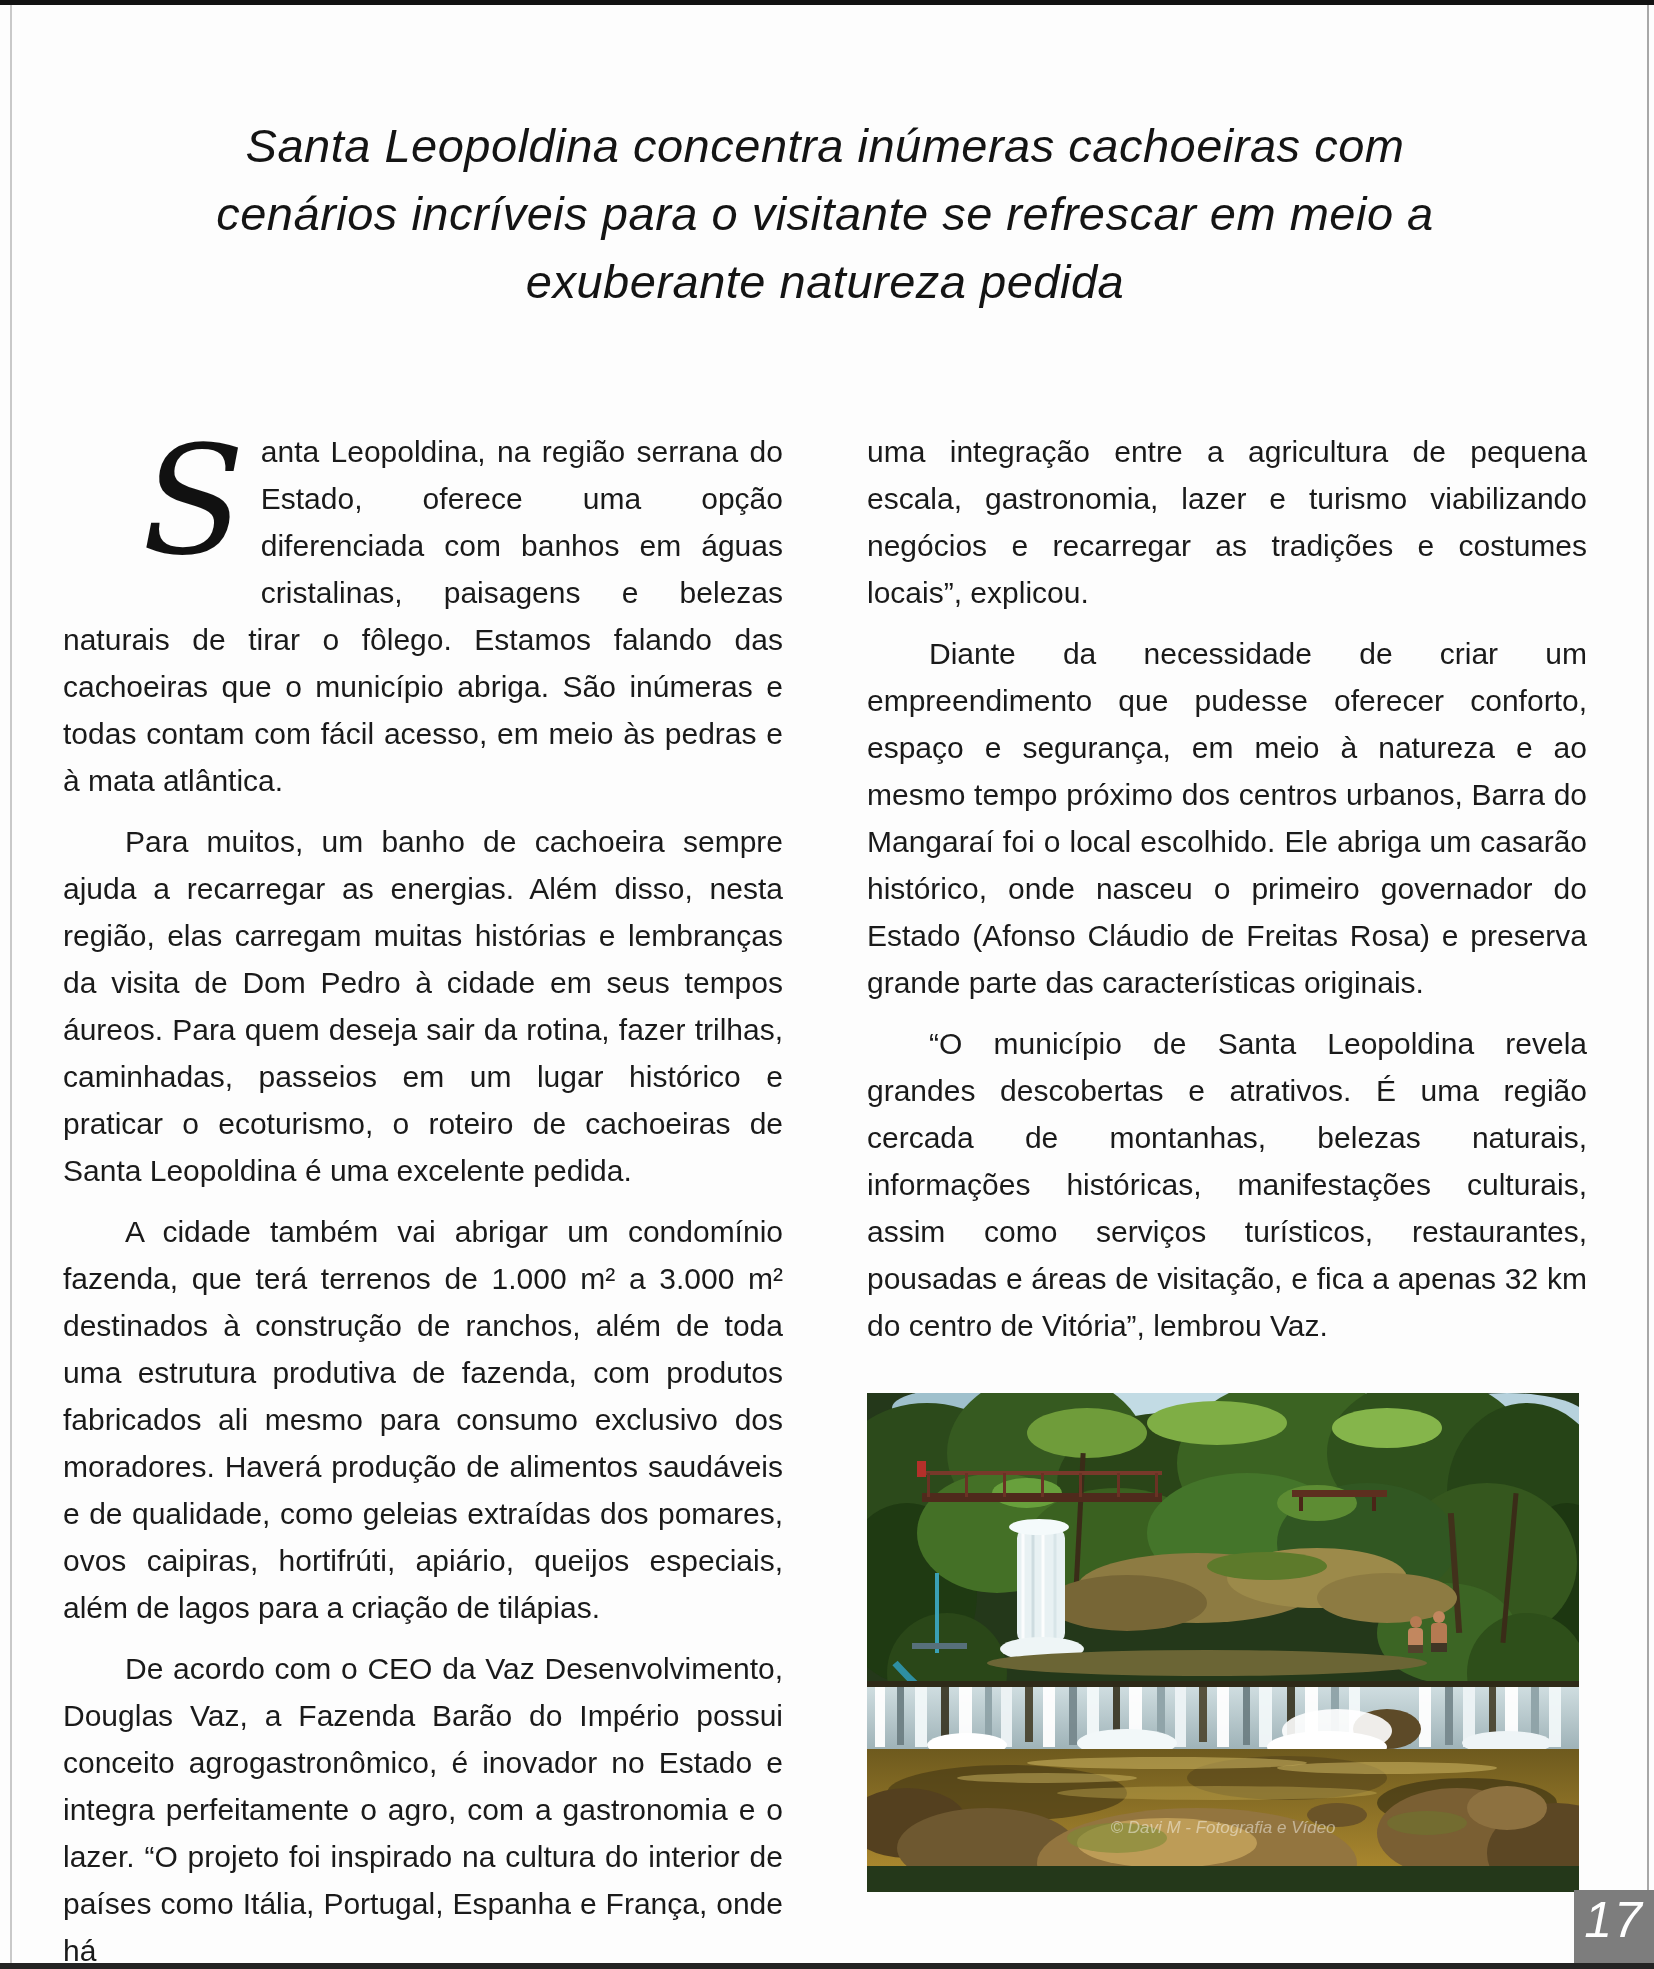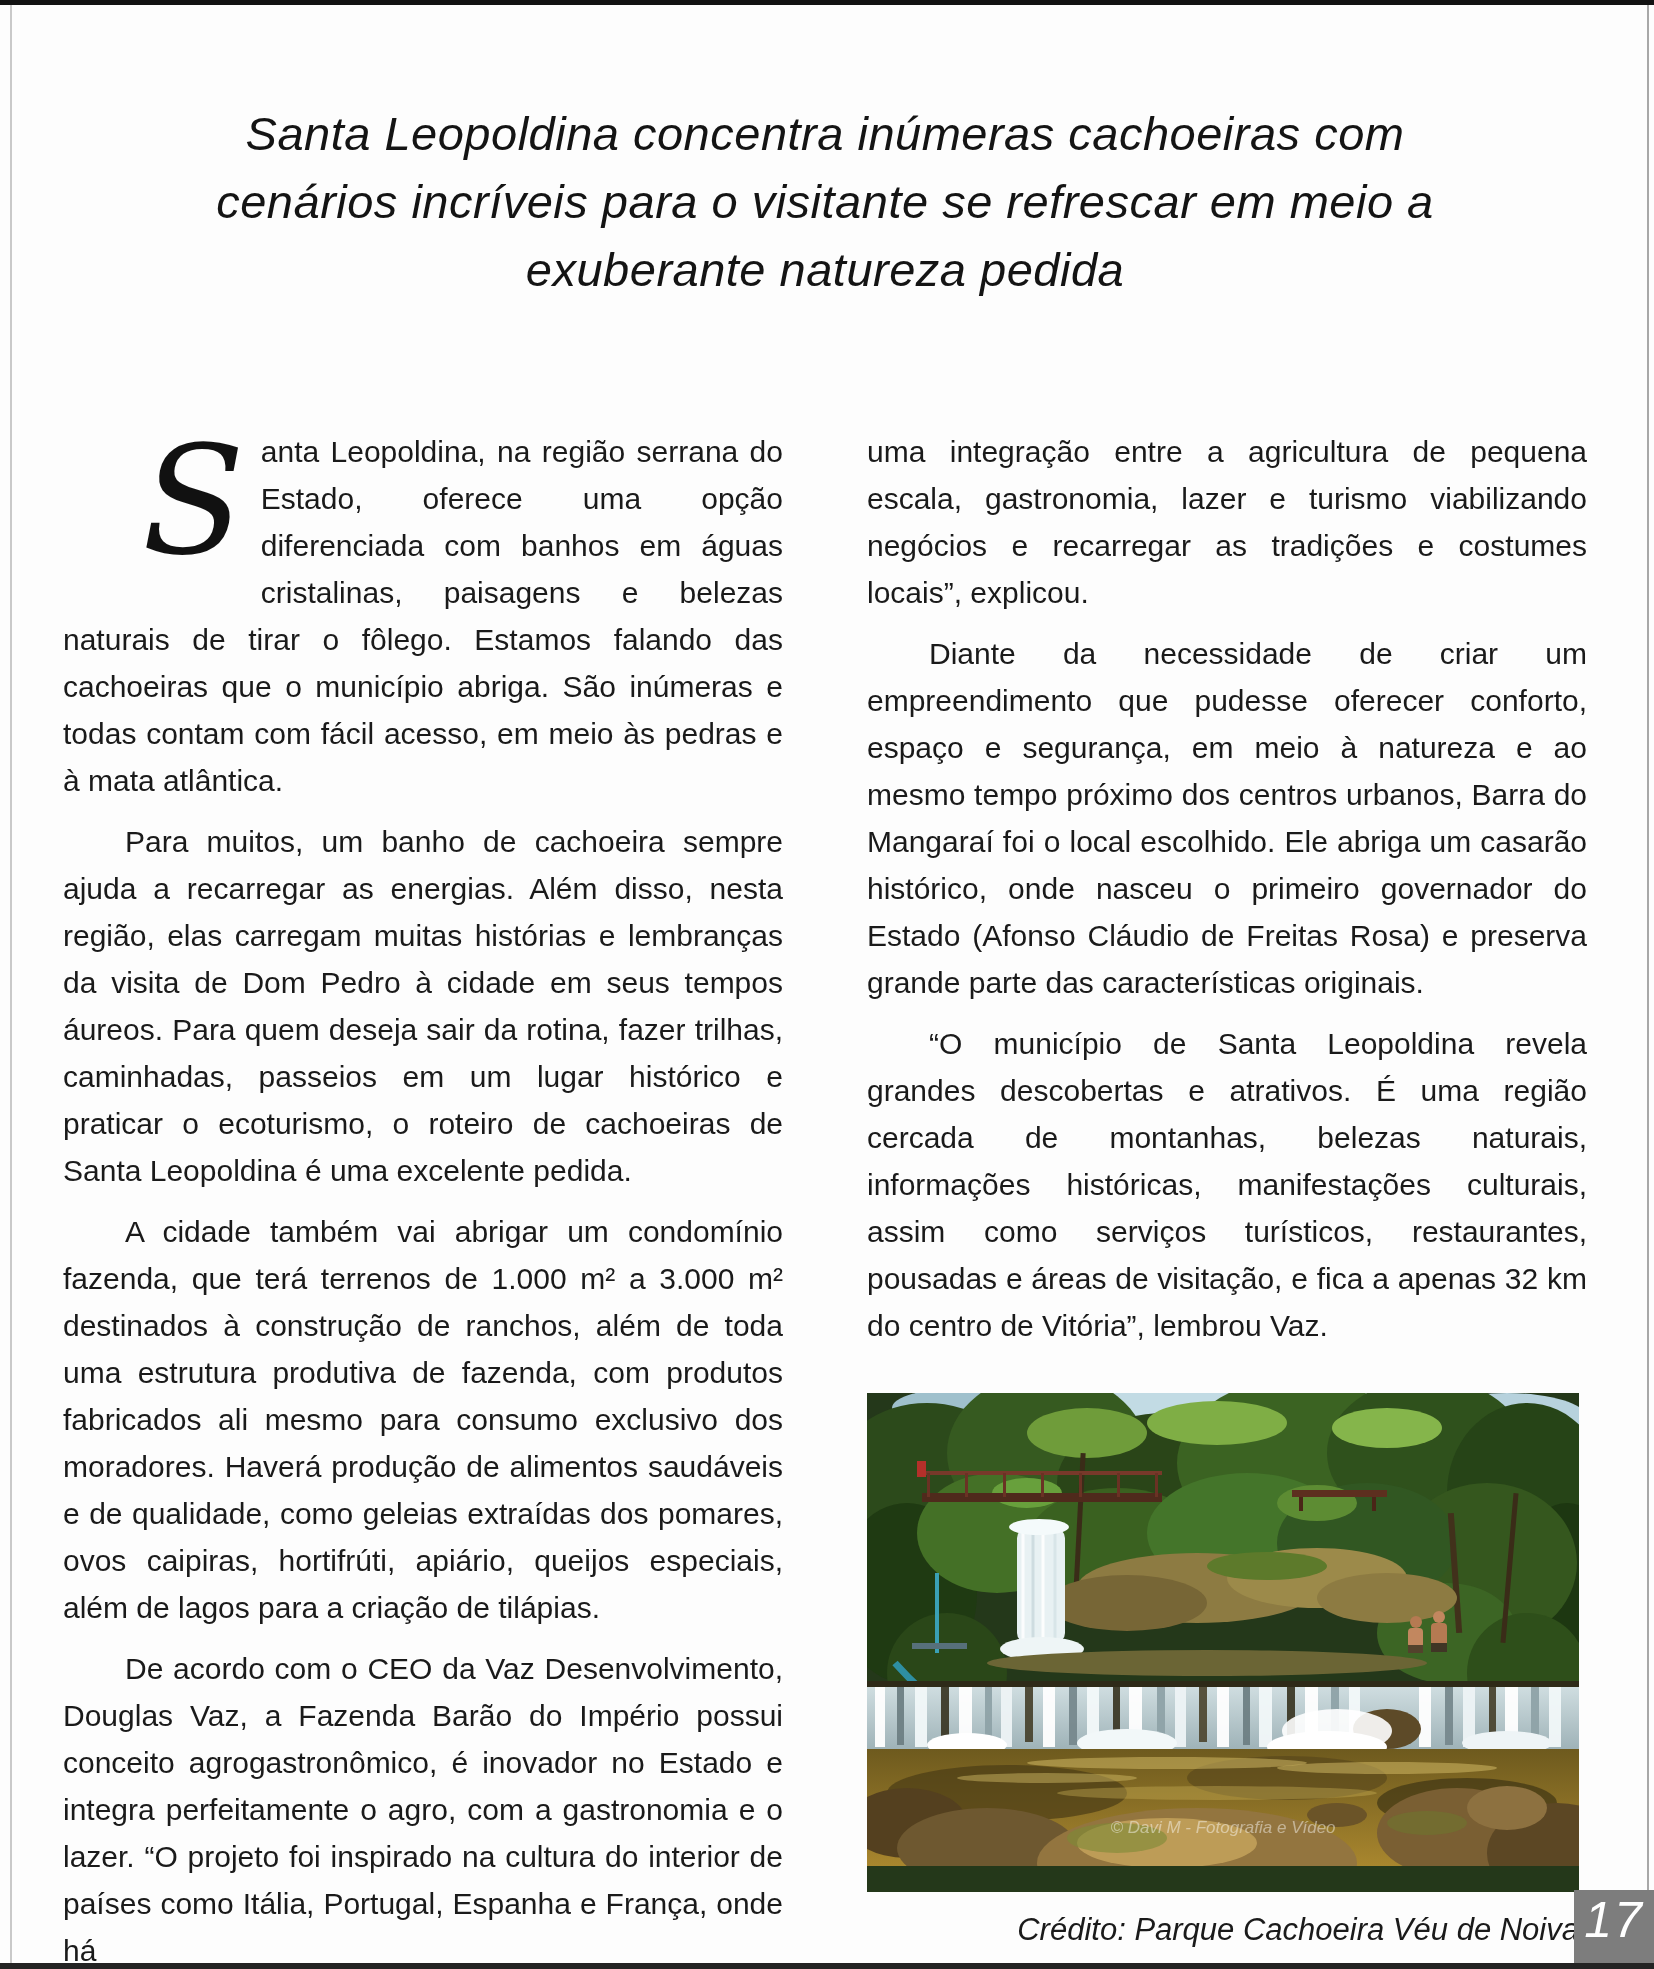--- a/index.html
+++ b/index.html
@@ -10,21 +10,21 @@
     color:#1a1a1a;
   }
   
   .bar-top{position:absolute;top:0;left:0;width:1654px;height:5px;background:#121212;}
   .bar-bottom{position:absolute;bottom:0;left:0;width:1654px;height:6px;background:#232323;}
   .edge-left{position:absolute;top:5px;bottom:6px;left:10px;width:2px;background:#c9c9c9;}
   .edge-right{position:absolute;top:5px;bottom:6px;right:5px;width:2px;background:#a8a8a8;}
 
   
   .headline{
-    position:absolute;top:100px;left:63px;width:1524px;
+    position:absolute;top:112px;left:63px;width:1524px;
     text-align:center;font-style:italic;font-weight:400;
     font-size:47px;line-height:68px;color:#141414;letter-spacing:.5px;
   }
 
   
   .col{position:absolute;top:428px;width:720px;}
   .col-left{left:63px;}
   .col-right{left:867px;}
   .col p{
     margin:0 0 14px 0;
@@ -235,20 +235,19 @@
       <ellipse cx="470" cy="422" rx="30" ry="12" fill="#6b5428"></ellipse>
       <ellipse cx="590" cy="440" rx="80" ry="45" fill="#7a5f33"></ellipse>
       <ellipse cx="690" cy="460" rx="70" ry="50" fill="#5c4724"></ellipse>
       <ellipse cx="640" cy="415" rx="40" ry="22" fill="#8d7140"></ellipse>
       <ellipse cx="250" cy="445" rx="50" ry="15" fill="#7c8a36" opacity=".6"></ellipse>
       <ellipse cx="560" cy="430" rx="40" ry="12" fill="#6b7a2e" opacity=".5"></ellipse>
 
       <text x="356" y="440" text-anchor="middle" font-family="Liberation Sans, sans-serif" font-size="17" font-style="italic" fill="#ffffff" opacity=".45">© Davi M - Fotografia e Vídeo</text>
     </svg>
   </div>
-  <div class="caption">Crédito: Parque Cachoeira Véu de Noiva</div>
 </div>
 
 <div class="page-badge">
   <span>17</span>
 </div>
 
 <div class="bar-bottom"></div>
 
 </body></html>

